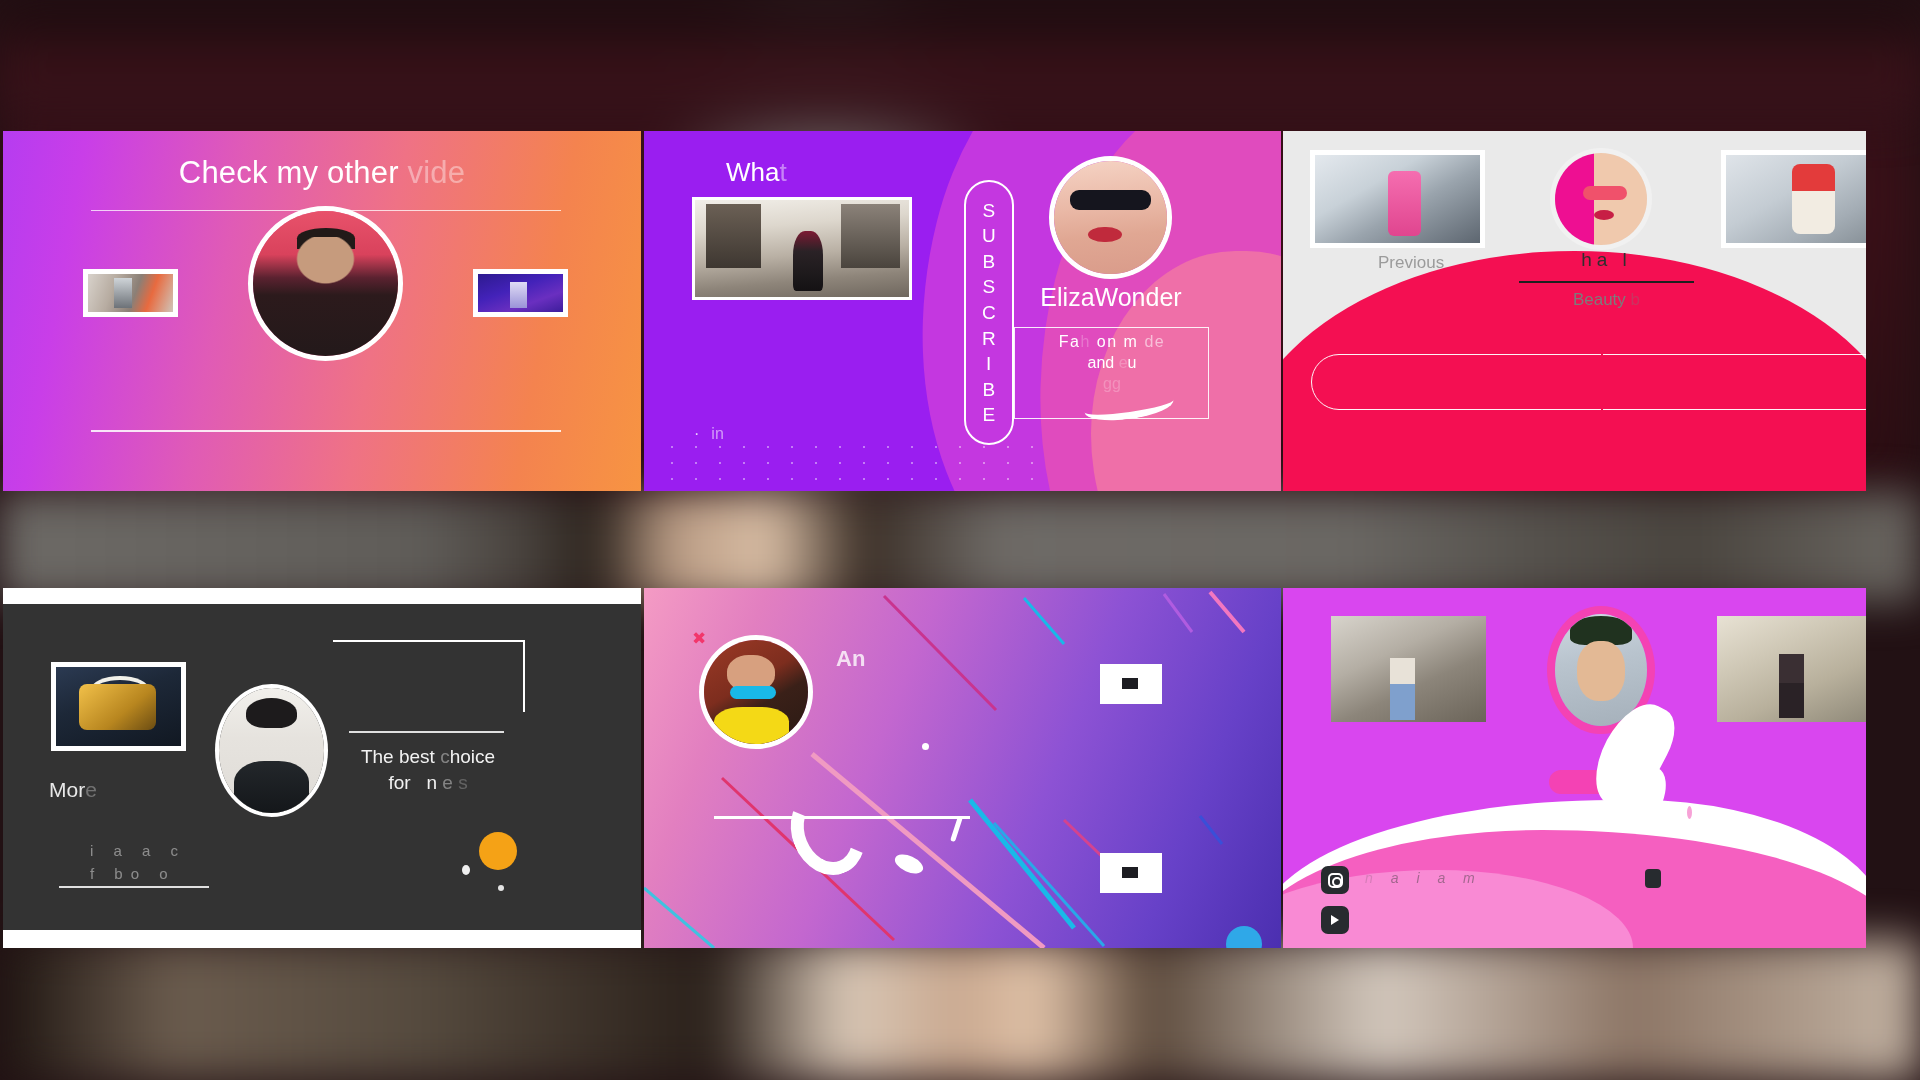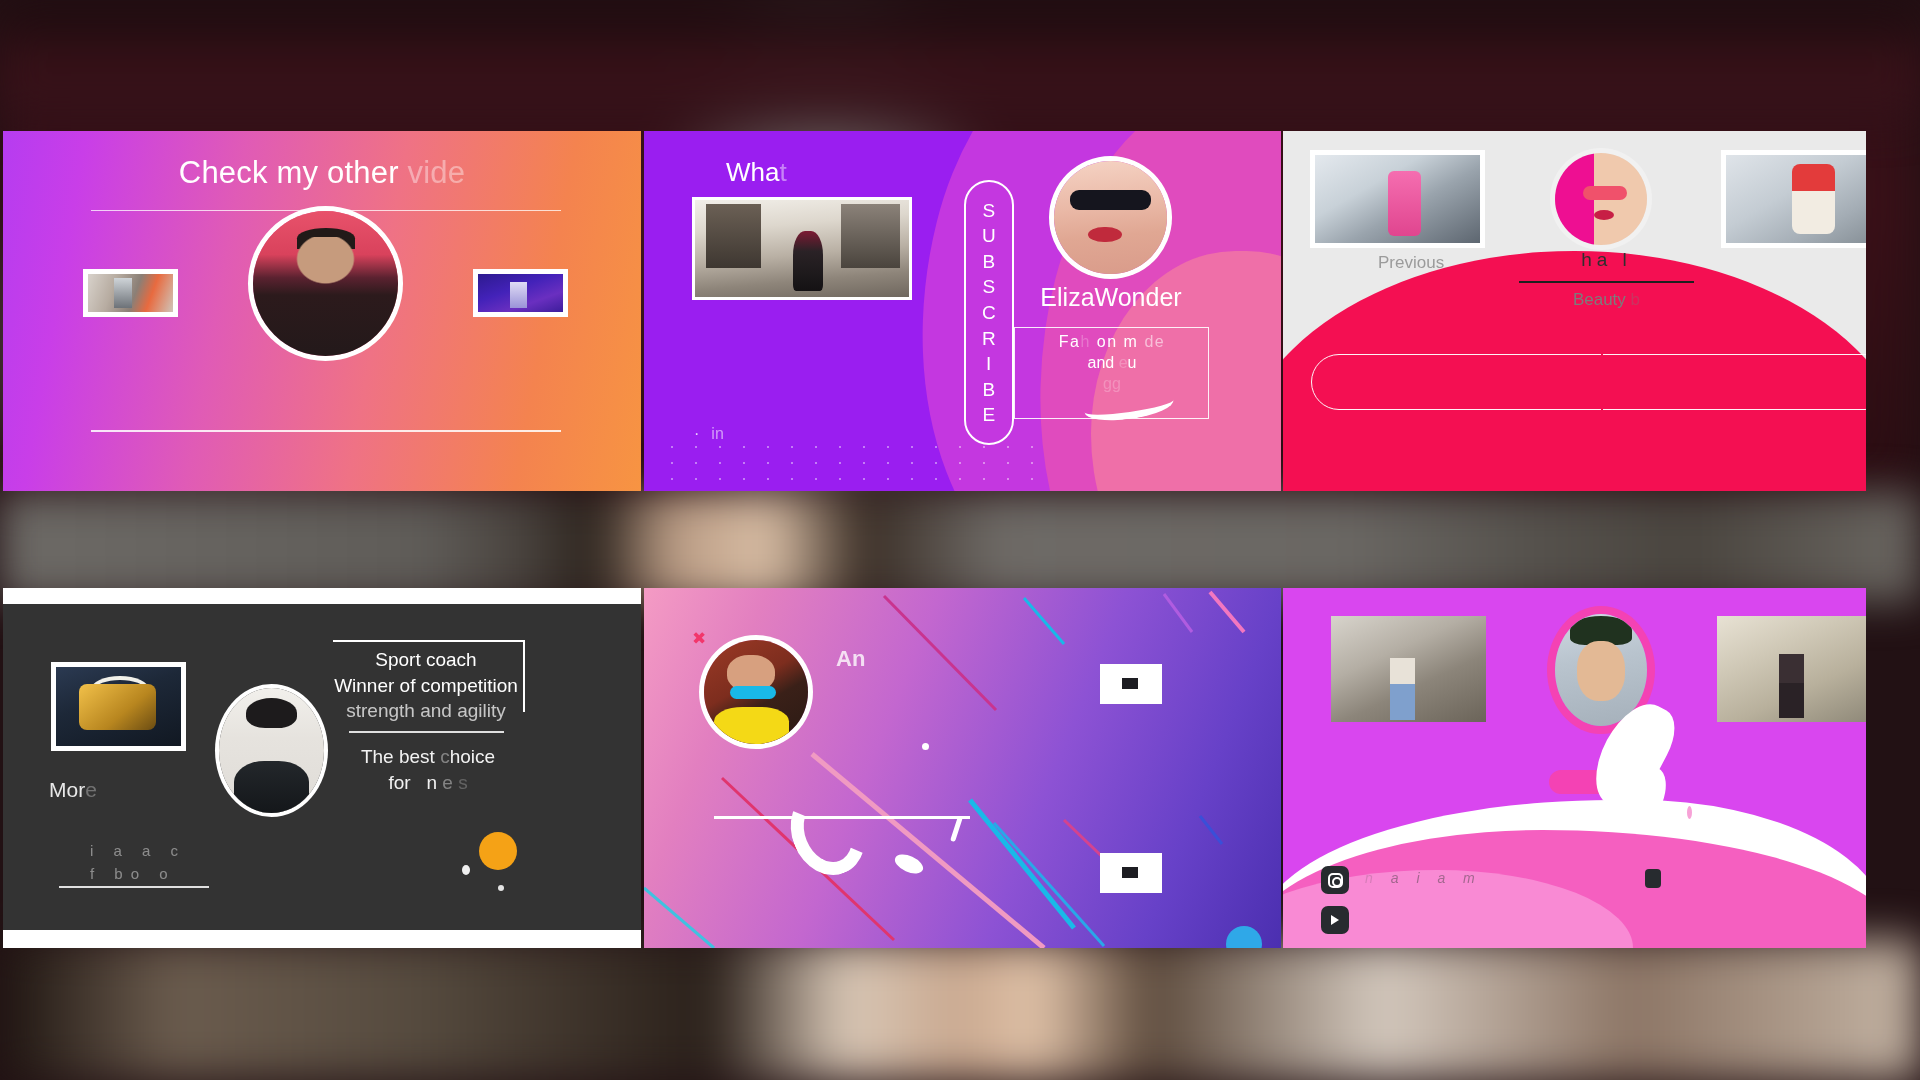--- a/index.html
+++ b/index.html
@@ -590,25 +590,20 @@
     <div class="s4-bar-top"></div>
     <div class="s4-bar-bot"></div>
     <div class="thumb-frame s4-thumb">
       <div class="thumb-inner ph ph-gold-gear" style="position:relative"></div>
     </div>
     <div class="avatar-ring s4-avatar">
       <div class="ph ph-sport-man"></div>
     </div>
     <div class="s4-bracket"></div>
     <div class="s4-bracket2"></div>
-    <div class="s4-head">
-      <div>Sport coach</div>
-      <div>Winner of competition</div>
-      <div class="fade2">strength and agility</div>
-    </div>
     <div class="s4-rule"></div>
     <div class="s4-sub">
       <div><span>The best</span> <span class="fade2">c</span><span>hoice</span></div>
       <div><span>for</span> &nbsp; <span>n</span> <span class="fade2">e</span> <span class="fade3">s</span></div>
     </div>
     <div class="s4-more">
       <span>Mor</span><span class="fade2">e</span>
     </div>
     <div class="s4-links">
       <div class="fade2">i  a a   c</div>

